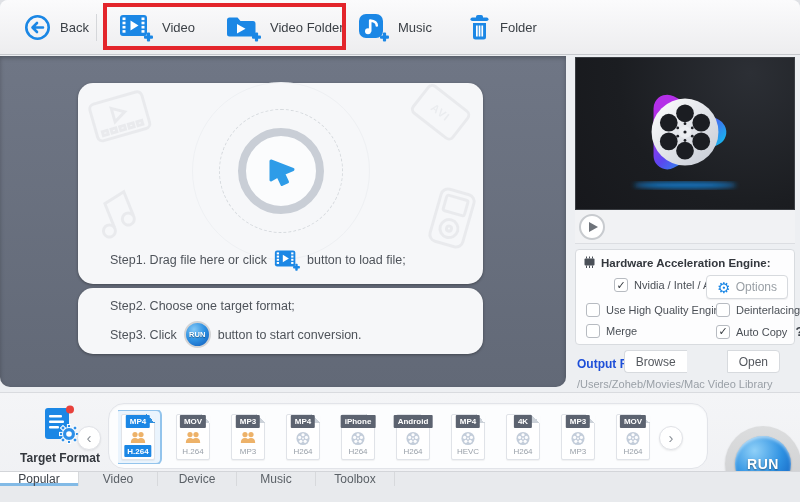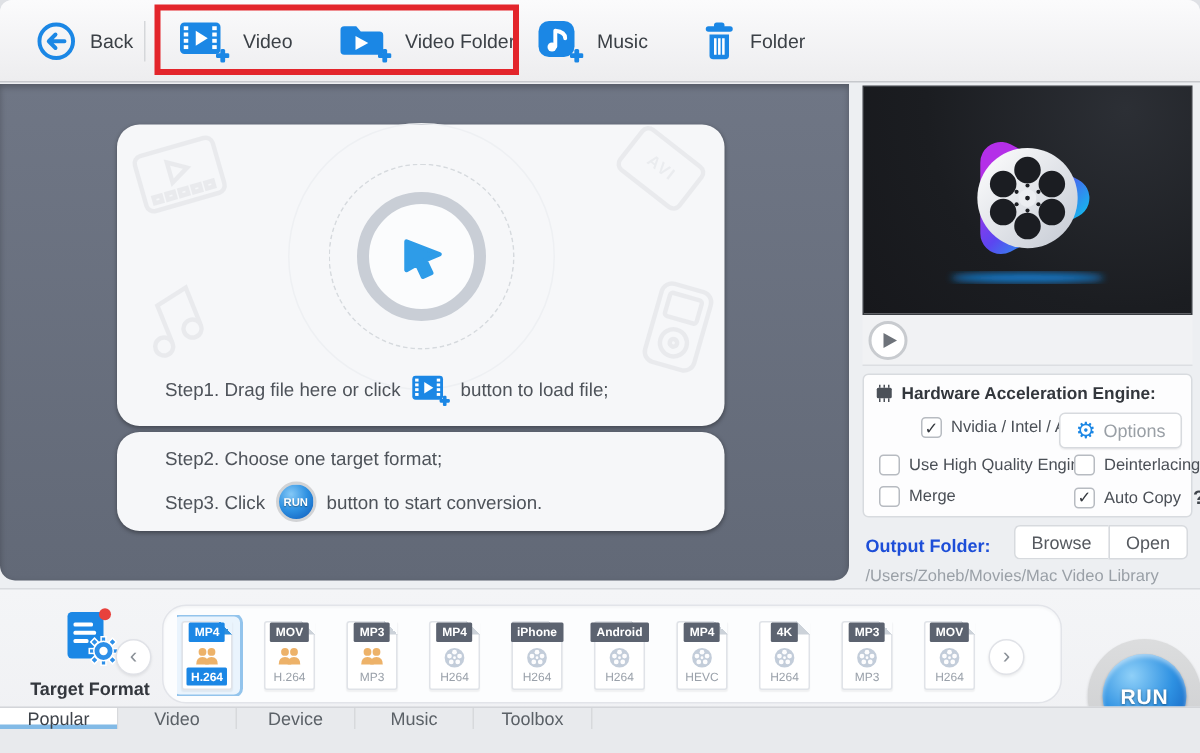--- a/index.html
+++ b/index.html
@@ -73,21 +73,21 @@
   .hw-row2r { position:absolute; left:140px; top:53px; display:flex; align-items:center; gap:6px; }
   .hw-row3l { position:absolute; left:10px; top:74px; display:flex; align-items:center; gap:6px; }
   .hw-row3r { position:absolute; left:140px; top:74px; display:flex; align-items:center; gap:6px; }
   .cb-label { font-size:11px; color:#4a4f56; white-space:nowrap; }
   .checkbox { width:14px; height:14px; border:1.5px solid #b7bbc1; border-radius:3px; background:#fff;
     display:flex; align-items:center; justify-content:center; font-size:11px; font-weight:bold; color:#34383e;
     cursor:pointer; flex:0 0 14px; }
   .help-q { font-size:13px; font-weight:bold; color:#3f444b; margin-left:2px; cursor:pointer; }
 
   .out-label { position:absolute; left:10px; top:301px; font-size:12px; font-weight:bold; color:#1d4ed8; }
-  .out-btns { position:absolute; right:8px; top:294px; display:flex; }
+  .out-btns { position:absolute; right:20px; top:294px; display:flex;gap:40px; }
   .out-btn { height:23px; padding:0 11px; background:#fff; border:1px solid #d7dade; font-size:12px;
     color:#55595f; display:flex; align-items:center; cursor:pointer; }
   .out-btn.first { border-radius:4px 0 0 4px; border-right:none; }
   .out-btn.last { border-radius:0 4px 4px 0; }
   .out-path { position:absolute; left:10px; top:322px; font-size:11px; color:#9aa0a7; }
 
   
   .bottom { position:absolute; left:0; top:392px; width:800px; height:110px;
     background:linear-gradient(180deg,#f4f5f7 0%,#eff0f3 100%); border-top:1px solid #d9dbdf; }
   .tf-block { position:absolute; left:14px; top:10px; width:92px; text-align:center; cursor:pointer; }

